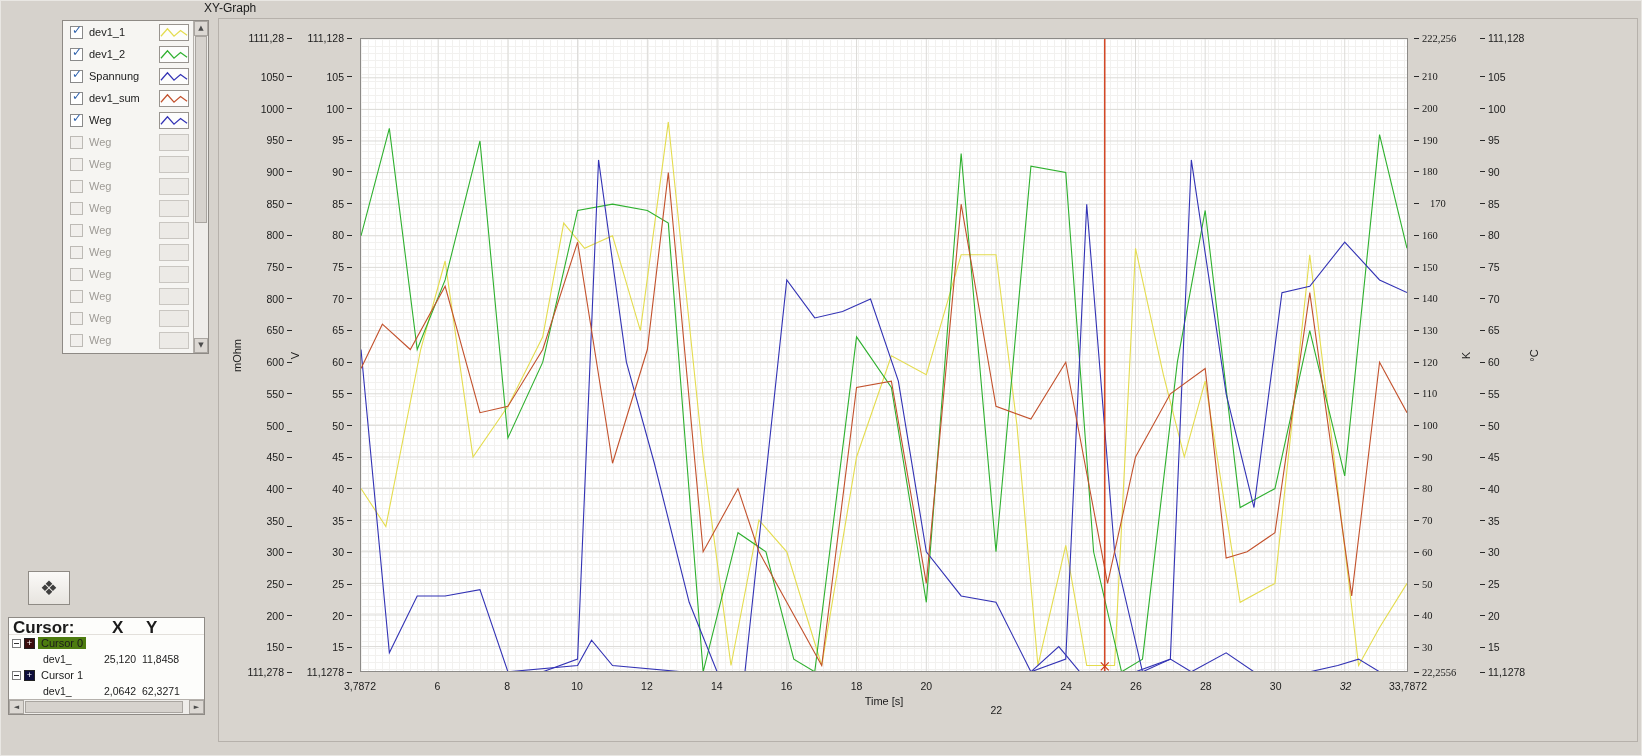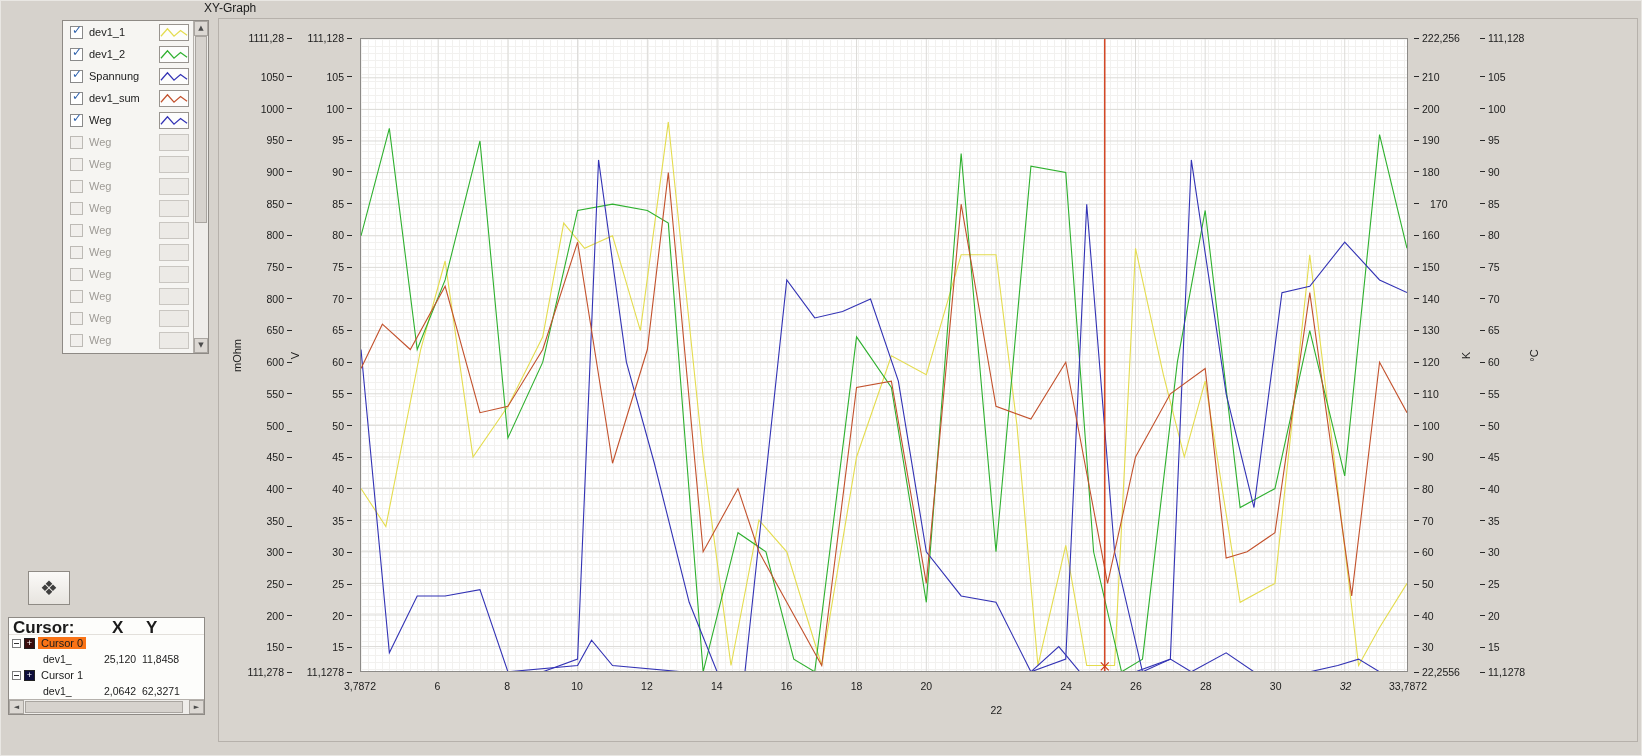--- a/index.html
+++ b/index.html
@@ -46,21 +46,21 @@
   .plot { position:absolute; left:360px; top:38px; width:1048px; height:634px; background:#ffffff;
           border:1px solid #8c8a87;
           background-image:
             repeating-linear-gradient(to right,  #f2f1ef 0, #f2f1ef 1px, transparent 1px, transparent 7px),
             repeating-linear-gradient(to bottom, #f2f1ef 0, #f2f1ef 1px, transparent 1px, transparent 7px); }
   .plot svg { position:absolute; inset:0; width:100%; height:100%; }
 
   .yaxis { position:absolute; top:38px; height:634px; }
   #axis-mohm { left:246px; width:48px; }
   #axis-v    { left:302px; width:52px; }
-  #axis-k    { left:1412px; width:52px; }
+  #axis-k    { left:1412px; width:52px;font-family:Liberation Serif, serif; }
   #axis-c    { left:1478px; width:52px; }
   .ytick { position:absolute; display:flex; align-items:center; gap:3px; height:12px;
            transform:translateY(-50%); white-space:nowrap; font-size:10.5px; }
   .ytick.left  { right:2px; }
   .ytick.right { left:2px; }
   .tdash { width:5px; height:1px; background:#2a2a2a; display:inline-block; }
 
   .rot-label { position:absolute; width:80px; height:15px; line-height:15px; text-align:center;
                font-size:11px; transform:rotate(-90deg); }
   #lbl-mohm { left:197px; top:348px; }
@@ -84,21 +84,21 @@
   .cursor-header { display:grid; grid-template-columns:97px 36px 58px; height:17px; align-items:center;
                    font-size:17px; font-weight:bold; border-bottom:1px solid #e3e0db; }
   .ch-name { padding-left:4px; } .ch-x { padding-left:6px; } .ch-y { padding-left:4px; }
   .cursor-row { display:flex; align-items:center; height:16px; padding-left:3px; gap:3px; }
   .tree-box { width:9px; height:9px; border:1px solid #7c7c7c; background:#fff; position:relative; flex:0 0 9px; }
   .tree-box::after { content:""; position:absolute; left:1px; right:1px; top:3px; height:1px; background:#333; }
   .cursor-icon { width:11px; height:11px; border:1px solid #222; display:flex; align-items:center;
                  justify-content:center; flex:0 0 11px; }
   .cursor-icon .cross { color:#fff; font-size:9px; line-height:1; }
   .cursor-name { font-size:11px; padding:0 3px; }
-  .cursor-name.hl { background:#f97316; }
+  .cursor-name.hl { background:#4d7c0f; }
   .cursor-subrow { display:grid; grid-template-columns:95px 38px 58px; height:16px; align-items:center; font-size:10.5px; }
   .plot-name { padding-left:34px; }
   .cx, .cy { overflow:hidden; white-space:nowrap; }
 </style>
 </head>
 <body>
 
 <div class="screen">
 
   <div class="graph-title">XY-Graph</div>
@@ -706,20 +706,21 @@
       <div class="xtick" style="left: 47.376%;">18</div>
       <div class="xtick" style="left: 54.0427%;">20</div>
       <div class="xtick" style="left: 60.7093%; margin-top: 24px;">22</div>
       <div class="xtick" style="left: 67.376%;">24</div>
       <div class="xtick" style="left: 74.0427%;">26</div>
       <div class="xtick" style="left: 80.7093%;">28</div>
       <div class="xtick" style="left: 87.376%;">30</div>
       <div class="xtick" style="left: 94.0427%; font-style: italic;">32</div>
       <div class="xtick" style="left: 100%;">33,7872</div>
     </div>
+  <div class="xaxis-label">Time [s]</div>
 
   <div class="palette-btn">
     <span class="icon">❖</span>
   </div>
 
   <div class="cursor-panel">
     <div class="cursor-header">
       <span class="ch-name">Cursor:</span>
       <span class="ch-x">X</span>
       <span class="ch-y">Y</span>

